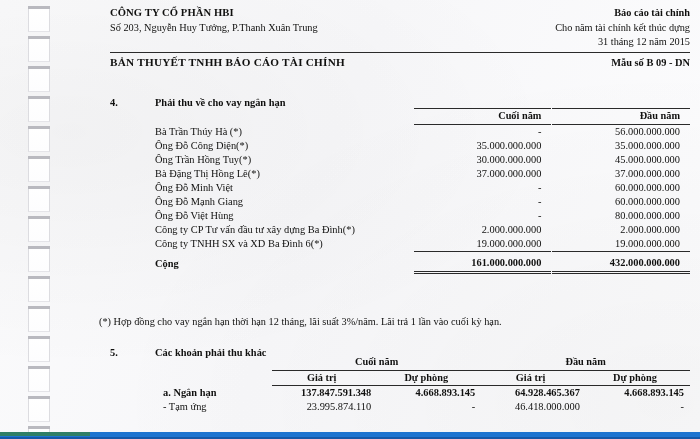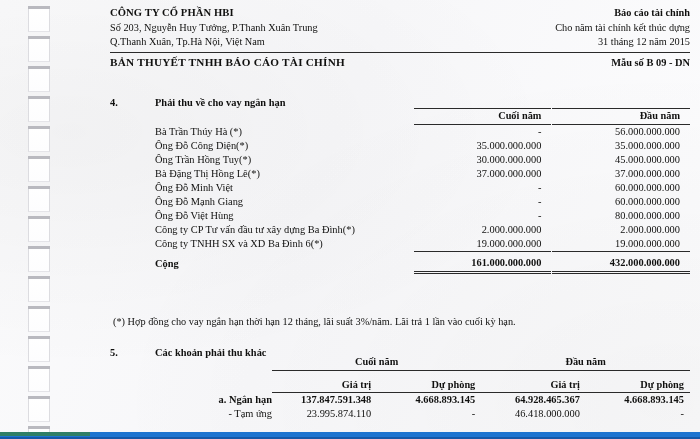--- a/index.html
+++ b/index.html
@@ -160,54 +160,54 @@
     line-height:16px;
   }
   .tot4 td.c-num{
     border-top:1px solid #2a2a2a;
     border-bottom:3px double #2a2a2a;
     padding-right:10px;
   }
 
   .footnote{
     position:absolute;
-    left:113px; top:315px;
+    left:99px; top:315px;
     width:585px;
     font-size:10.3px;
     line-height:13px;
   }
 
   
   .tbl5{
     position:absolute;
     left:155px; top:356px;
     width:535px;
     border-collapse:collapse;
     font-size:10.3px;
   }
   .tbl5 td, .tbl5 th{ padding:0; }
-  .tbl5 .c5-label{ width:120px; text-align:right; }
+  .tbl5 .c5-label{ width:120px; text-align:left; }
   .tbl5 .c5-num{ width:103px; text-align:right; padding-right:6px; }
   .tbl5 .c5-sp{ width:0px; }
 
   .tbl5 th{
     font-weight:bold;
     font-size:10.3px;
     line-height:12.5px;
     padding-bottom:1px;
   }
   .grp-head th.grp{
     text-align:center;
     border-bottom:1px solid #2a2a2a;
   }
   .sub-head th.sub{
-    text-align:right;
+    text-align:center;
     border-top:1px solid #2a2a2a;
     border-bottom:1px solid #2a2a2a;
-    padding-top:8px;
+    padding-top:1px;
   }
   .tbl5 tbody td{
     line-height:13.6px;
     font-size:10.4px;
     vertical-align:baseline;
   }
   .r-bold td{ font-weight:bold; }
   .r-bold td.c5-label{ padding-left:8px; }
   .r-sub td.c5-label{ padding-left:8px; }
 
@@ -255,21 +255,20 @@
     <div class="punch" style="top: 398px;"></div>
     <div class="punch" style="top: 428px;"></div>
   </div>
 
 <div class="content">
 
   <div class="letterhead">
     <div class="lh-left">
       <div class="lh-company">CÔNG TY CỔ PHẦN HBI</div>
       <div>Số 203, Nguyễn Huy Tưởng, P.Thanh Xuân Trung</div>
-      <div>Q.Thanh Xuân, Tp.Hà Nội, Việt Nam</div>
     </div>
     <div class="lh-right">
       <div class="lh-title">Báo cáo tài chính</div>
       <div>Cho năm tài chính kết thúc dựng</div>
       <div>31 tháng 12 năm 2015</div>
     </div>
   </div>
 
   <div class="rule-head"></div>
 

